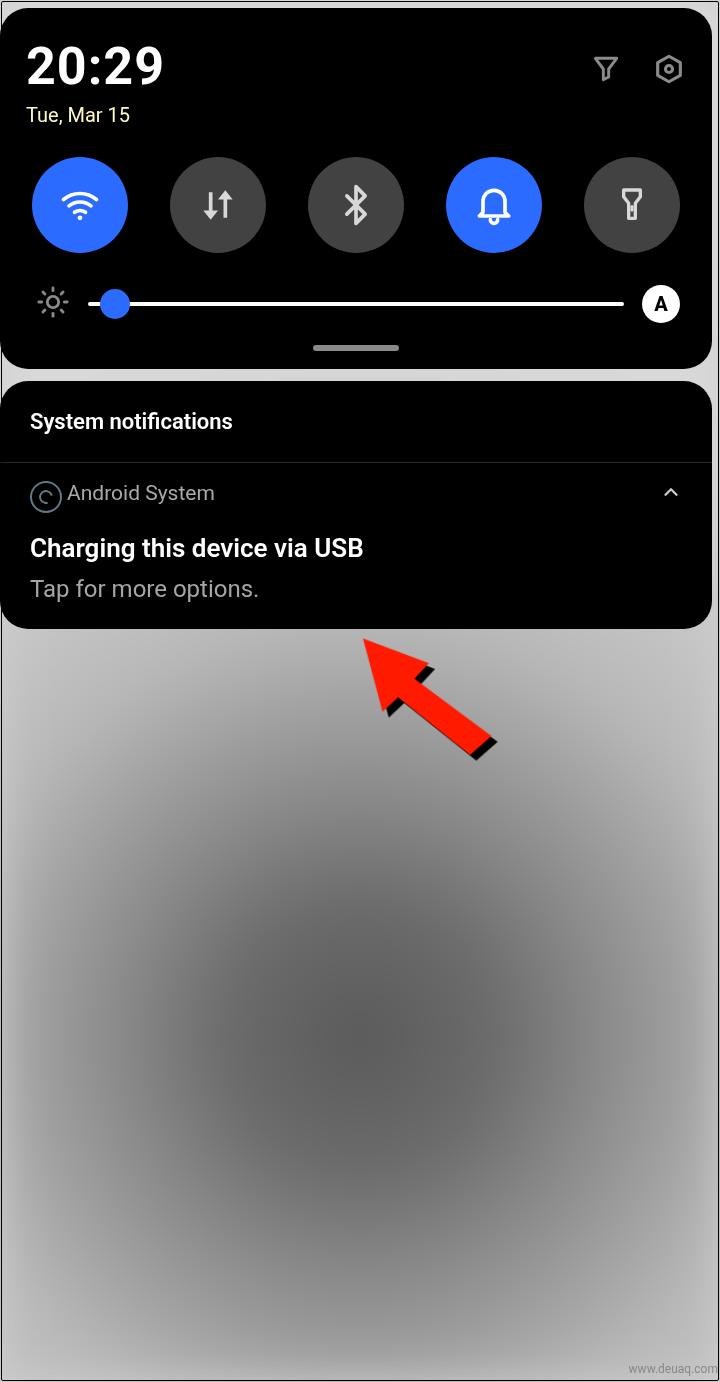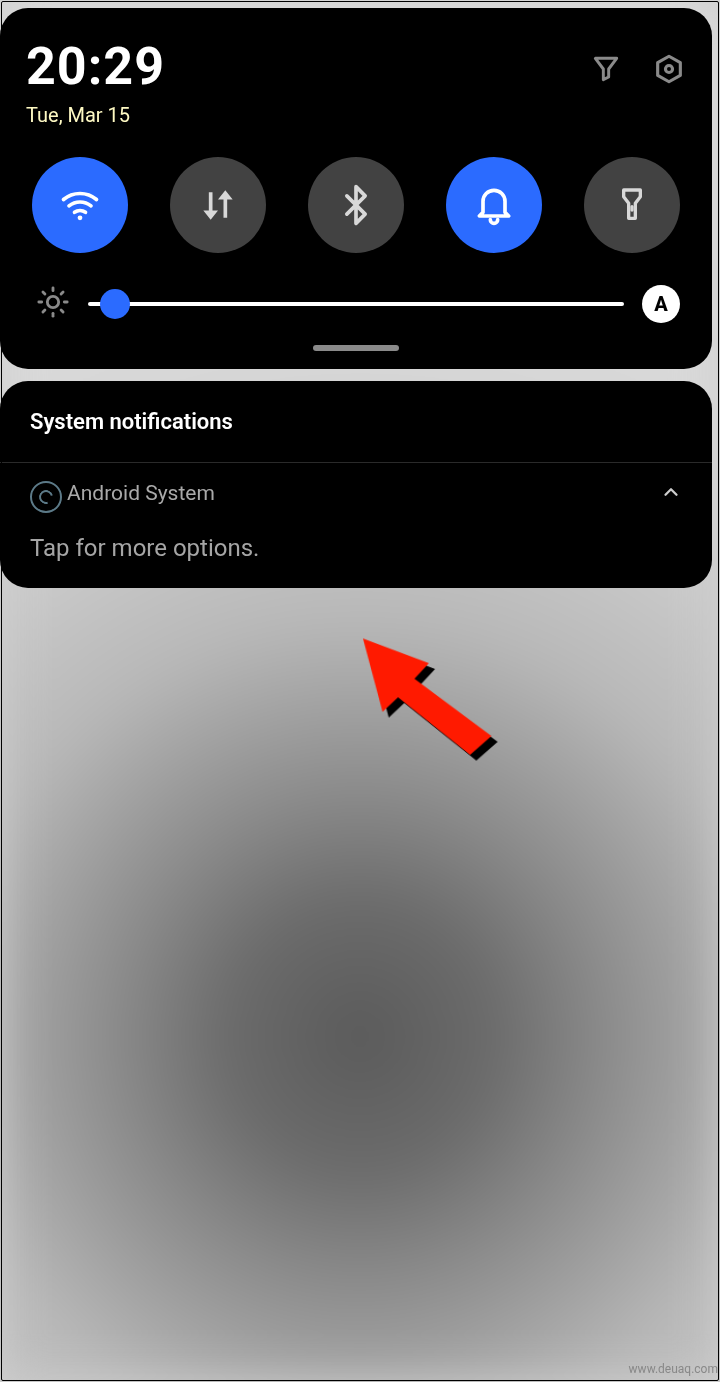--- a/index.html
+++ b/index.html
@@ -149,21 +149,21 @@
   .app-icon-inner {
     width: 14px;
     height: 14px;
     border: 2.5px solid #5c7a88;
     border-radius: 50%;
     border-right-color: transparent;
     transform: rotate(30deg);
   }
   .app-name { font-size: 21px; color: #a9a9a9; flex: 1; }
   .notif-title { font-size: 26px; font-weight: 600; margin-top: 20px; color: #fff; }
-  .notif-text { font-size: 24px; color: #a5a5a5; margin-top: 21px; }
+  .notif-text { font-size: 24px; color: #a5a5a5; margin-top: 12px; }
   .collapse-icon svg { display: block; }
   .arrow {
     position: absolute;
     top: 628px;
     left: 360px;
     z-index: 4;
     filter: drop-shadow(6px 6px 0 #000);
     transform: rotate(-2deg);
   }
 </style>
@@ -271,20 +271,21 @@
         <div class="app-icon">
           <div class="app-icon-inner"></div>
         </div>
         <div class="app-name">Android System</div>
         <span class="collapse-icon">
           <svg width="22" height="22" viewBox="0 0 24 24" fill="none" stroke="#cccccc" stroke-width="2.5" stroke-linecap="round" stroke-linejoin="round">
             <polyline points="6 15 12 9 18 15"></polyline>
           </svg>
         </span>
       </div>
+      <div class="notif-title">Charging this device via USB</div>
       <div class="notif-text">Tap for more options.</div>
     </div>
   </div>
 </div>
 
 <div class="arrow">
   <svg width="150" height="130" viewBox="0 0 150 130">
     <polygon points="5,8 70,35 55,50 130,110 108,128 38,68 22,82" fill="#ff1a00"></polygon>
   </svg>
 </div>

